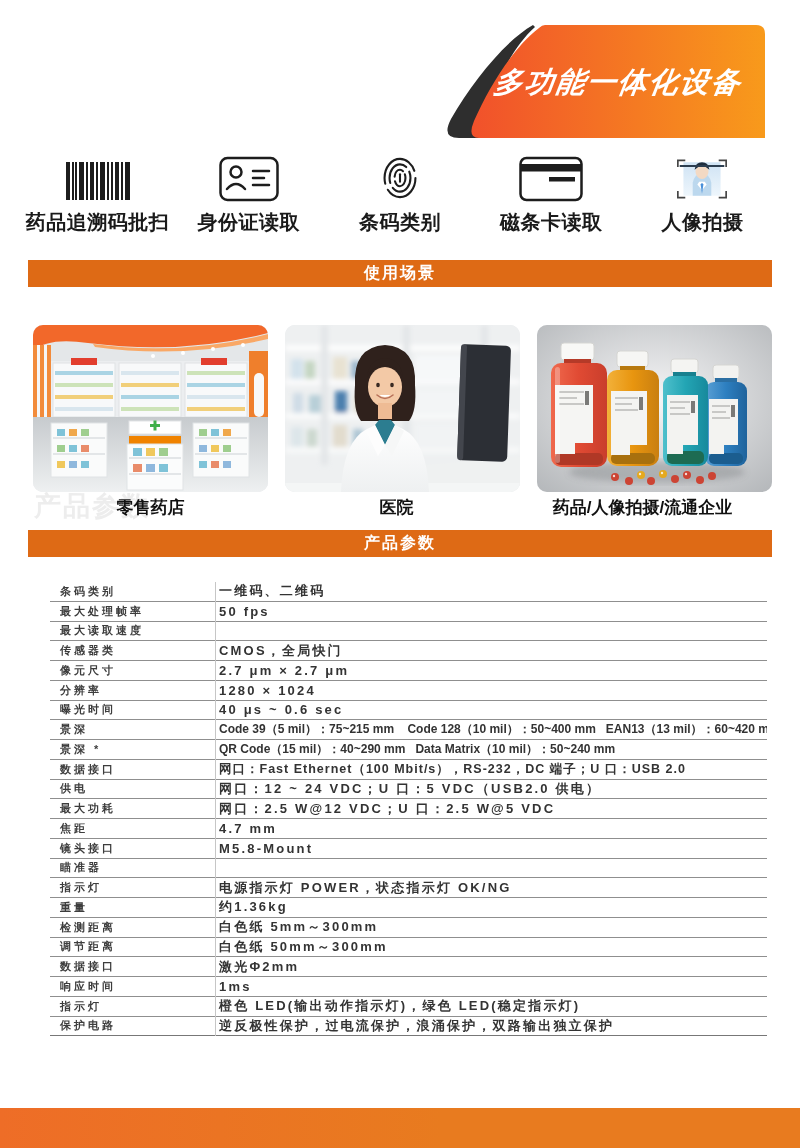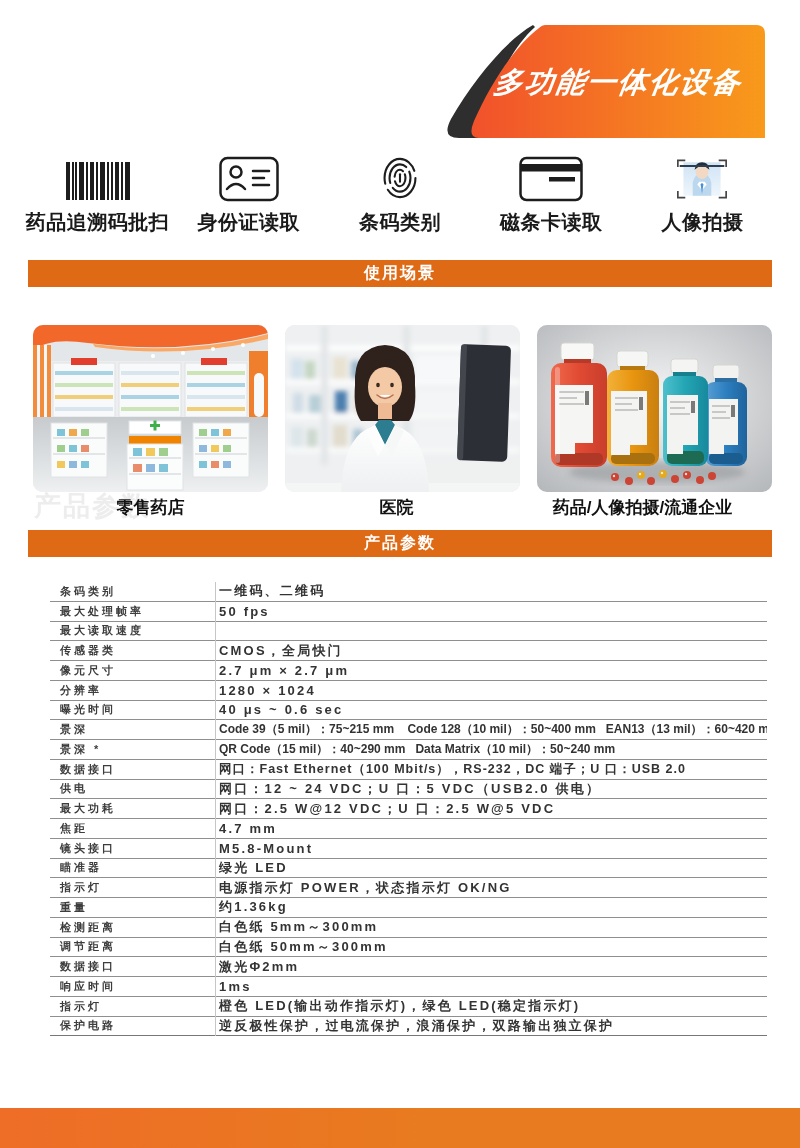--- a/index.html
+++ b/index.html
@@ -484,21 +484,20 @@
       <div class="srow">
         <span class="slabel">焦距</span>
         <span class="svalue">4.7 mm</span>
       </div>
       <div class="srow">
         <span class="slabel">镜头接口</span>
         <span class="svalue">M5.8-Mount</span>
       </div>
       <div class="srow">
         <span class="slabel">瞄准器</span>
-        <span class="svalue">绿光 LED</span>
       </div>
       <div class="srow">
         <span class="slabel">指示灯</span>
         <span class="svalue">电源指示灯 POWER，状态指示灯 OK/NG</span>
       </div>
       <div class="srow">
         <span class="slabel">重量</span>
         <span class="svalue">约1.36kg</span>
       </div>
       <div class="srow">

